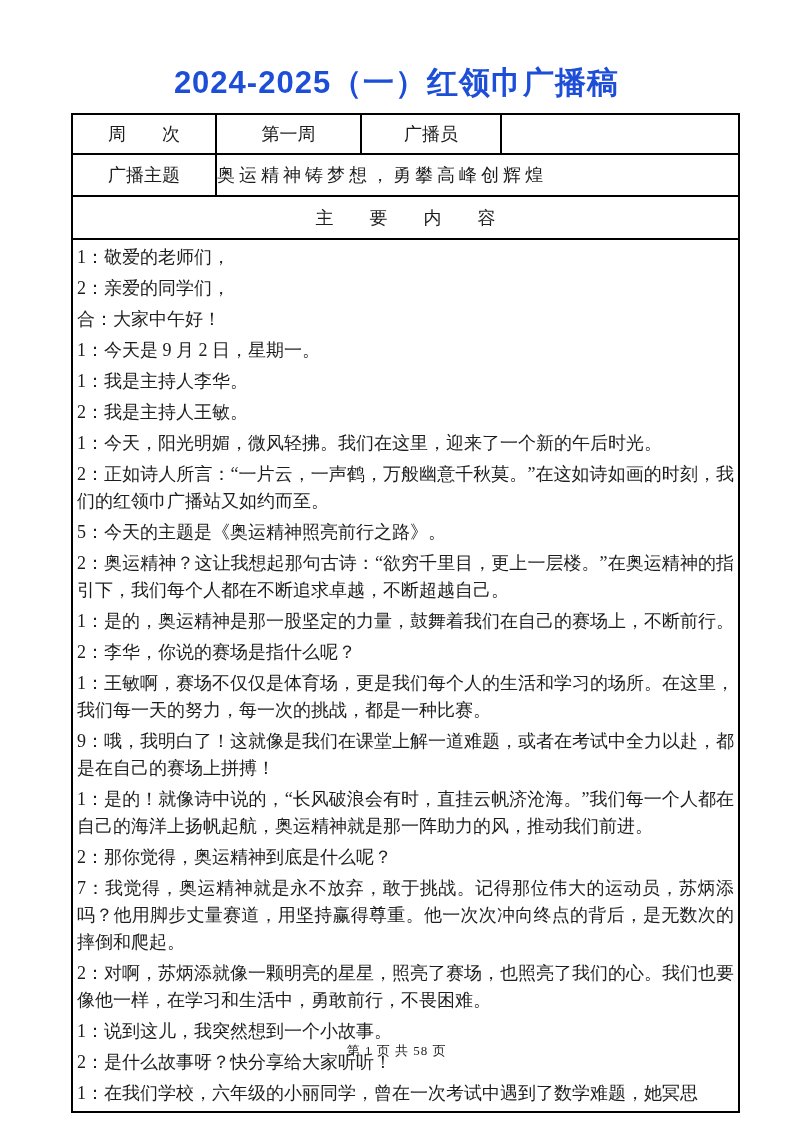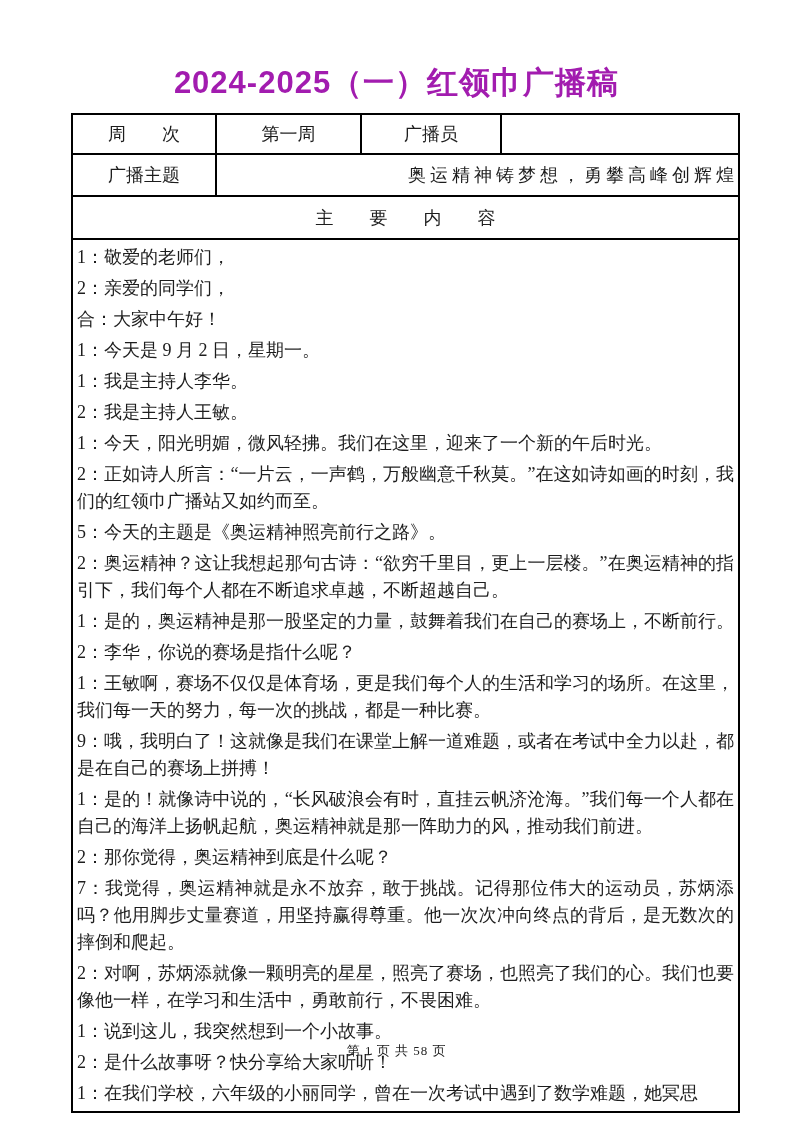--- a/index.html
+++ b/index.html
@@ -16,21 +16,21 @@
     font-family: "Liberation Serif", "DejaVu Serif", serif;
     color: #1d1d1d;
   }
   .doc-title {
     margin: 62px 0 0 0;
     text-align: center;
     font-family: "Liberation Sans", "DejaVu Sans", sans-serif;
     font-weight: bold;
     font-size: 31px;
     line-height: 42px;
-    color: #a21caf;
+    color: #1d4ed8;
     letter-spacing: 1px;
   }
   table.form {
     position: absolute;
     left: 71px;
     top: 113px;
     width: 667px;
     border-collapse: collapse;
     table-layout: fixed;
   }
@@ -45,21 +45,21 @@
     height: 38px;
     text-align: center;
   }
   td.theme-label-cell {
     height: 40px;
     text-align: center;
     font-family: Liberation Mono, monospace;
   }
   td.theme-value-cell {
     height: 40px;
-    text-align: right;
+    text-align: left;
     font-size: 19px;
     letter-spacing: 4px;
   }
   td.content-header-cell {
     height: 41px;
     text-align: center;
     font-size: 19px;
     border-radius: 7px;
   }
   td.content-cell {

